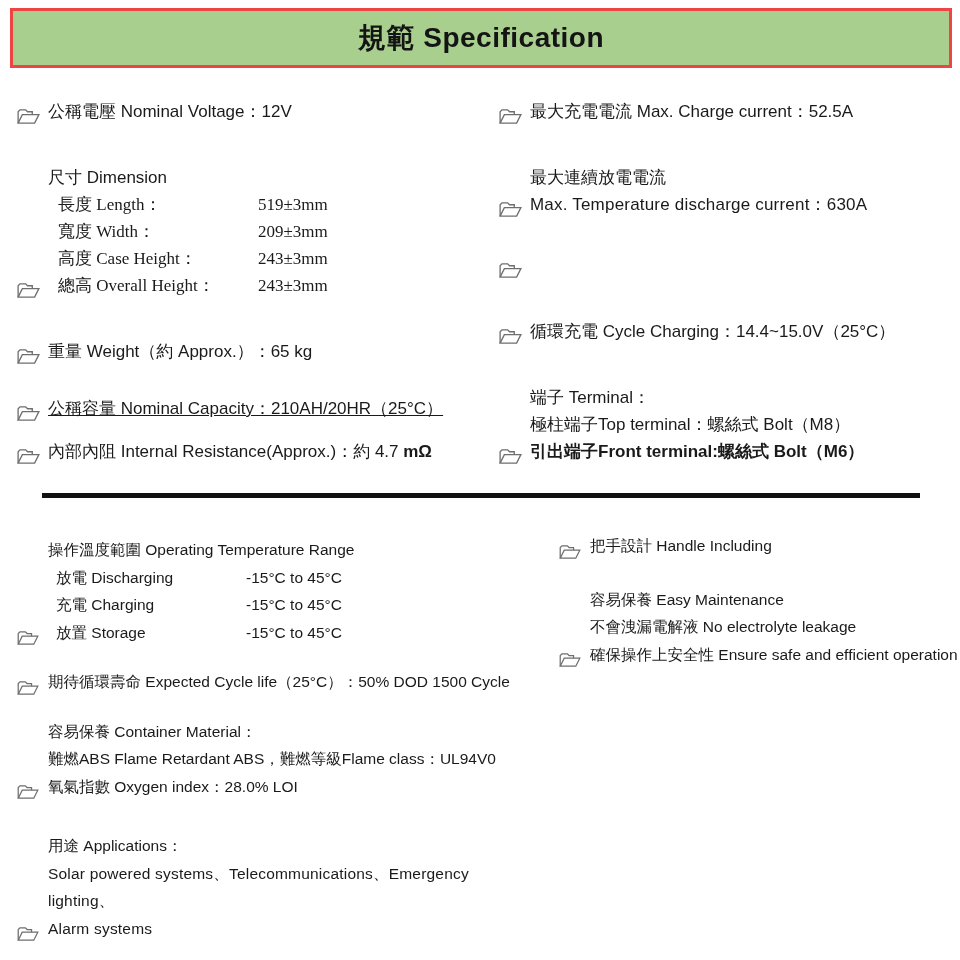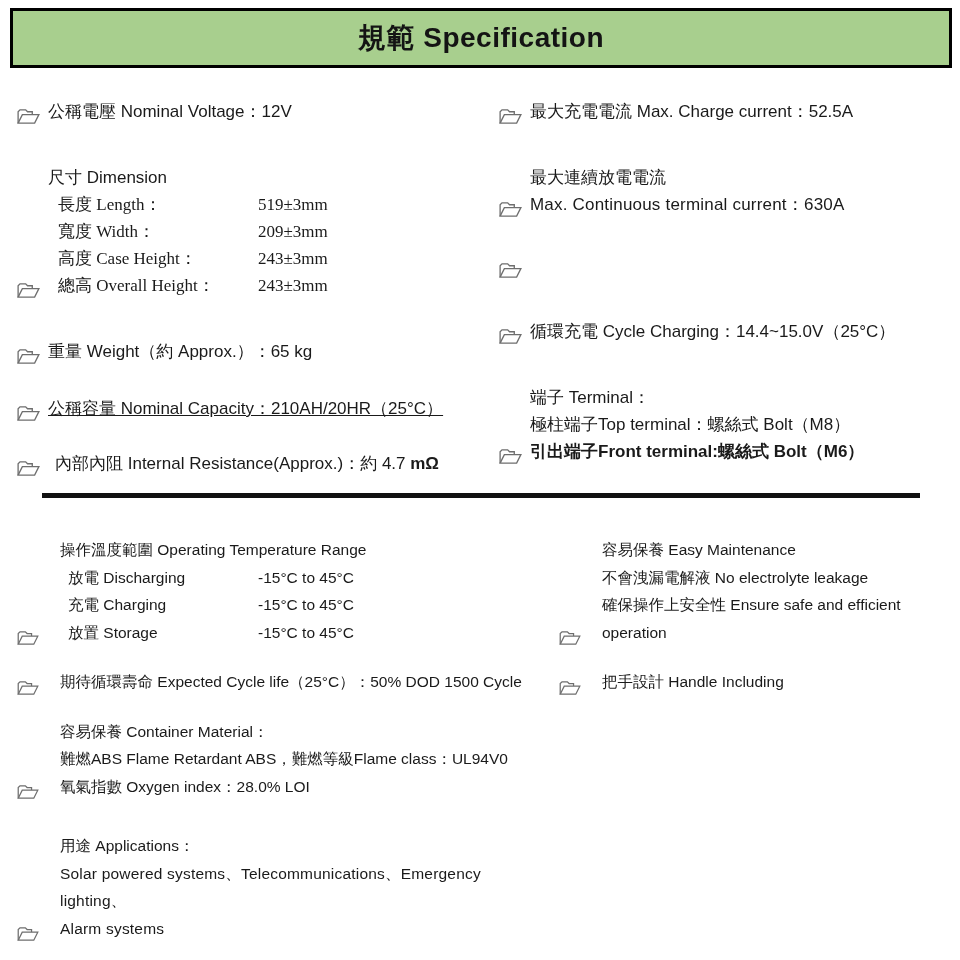--- a/index.html
+++ b/index.html
@@ -3,21 +3,21 @@
 <meta charset="utf-8">
 <style>
   html,body{margin:0;padding:0;}
   body{
     width:960px;height:960px;background:#ffffff;
     font-family:"Liberation Sans","DejaVu Sans",sans-serif;
     color:#1a1a1a;overflow:hidden;position:relative;
   }
   .header-bar{
     position:absolute;left:10px;top:8px;width:936px;height:54px;
-    background:#a8cf8e;border:3px solid #000000;
+    background:#a8cf8e;border:3px solid #ef4444;
     display:flex;align-items:center;justify-content:center;
     font-size:28px;font-weight:bold;letter-spacing:.5px;
   }
   .top-grid{
     position:absolute;left:0;top:68px;width:960px;
     display:grid;grid-template-columns:482px 478px;
   }
   .col{display:block;}
   .spec-item{display:flex;align-items:flex-end;font-size:17px;line-height:27px;}
   .spec-item .ficon{flex:0 0 32px;padding-left:16px;padding-top:5px;}
@@ -28,21 +28,21 @@
   .sub-row{display:flex;line-height:27px;font-family:Liberation Serif, serif;}
   .sub-row .lbl{width:200px;}
   .bold{font-weight:bold;}
   .divider{
     position:absolute;left:42px;top:493px;width:878px;height:5px;background:#111;
   }
   .bottom-grid{
     position:absolute;left:0;top:510px;width:960px;
     display:grid;grid-template-columns:530px 430px;
   }
-  .bottom-grid .spec-item{font-size:15.5px;line-height:27.5px;gap:12px;}
+  .bottom-grid .spec-item{font-size:15.5px;line-height:27.5px;}
   .bottom-grid .spec-item{margin-top:22px;}
   .bottom-grid .spec-item.first{margin-top:26px;}
   .bottom-grid .left-col .ficon{flex:0 0 32px;padding-left:16px;padding-top:4px;}
   .bottom-grid .right-col .ficon{flex:0 0 32px;padding-left:28px;padding-top:4px;}
   .temp-row{display:flex;line-height:27.5px;margin-left:8px;}
   .temp-row .lbl{width:190px;}
   .ficon svg{display:block;}
   .en-line{letter-spacing:.2px;}
 </style>
 </head>
@@ -109,21 +109,21 @@
     <div class="spec-item" style="margin-top:30px;text-decoration:underline;">
       <span class="ficon">
         <svg width="25" height="17" viewBox="0 0 26 18">
             <path d="M2 16 V4 l2 -2 h6 l2 2 h5 v3" fill="none" stroke="#6e6e6e" stroke-width="1.4"></path>
             <path d="M2 16 L6.5 7 H24 L19.5 16 Z" fill="#ffffff" stroke="#6e6e6e" stroke-width="1.4"></path>
           </svg>
       </span>
       <div class="body">公稱容量  Nominal Capacity：210AH/20HR（25°C）</div>
     </div>
 
-    <div class="spec-item" style="margin-top:28px;gap:7px;">
+    <div class="spec-item" style="margin-top:16px;">
       <span class="ficon">
         <svg width="25" height="17" viewBox="0 0 26 18">
             <path d="M2 16 V4 l2 -2 h6 l2 2 h5 v3" fill="none" stroke="#6e6e6e" stroke-width="1.4"></path>
             <path d="M2 16 L6.5 7 H24 L19.5 16 Z" fill="#ffffff" stroke="#6e6e6e" stroke-width="1.4"></path>
           </svg>
       </span>
       <div class="body">
         <span>內部內阻  Internal Resistance(Approx.)：約 4.7 </span><span class="bold">mΩ</span>
       </div>
     </div>
@@ -144,21 +144,21 @@
 
     <div class="spec-item">
       <span class="ficon">
         <svg width="25" height="17" viewBox="0 0 26 18">
             <path d="M2 16 V4 l2 -2 h6 l2 2 h5 v3" fill="none" stroke="#6e6e6e" stroke-width="1.4"></path>
             <path d="M2 16 L6.5 7 H24 L19.5 16 Z" fill="#ffffff" stroke="#6e6e6e" stroke-width="1.4"></path>
           </svg>
       </span>
       <div class="body">
         <div>最大連續放電電流</div>
-        <div class="en-line">Max. Continuous terminal current：630A</div>
+        <div class="en-line">Max. Temperature discharge current：630A</div>
       </div>
     </div>
 
     <div class="spec-item">
       <span class="ficon">
         <svg width="25" height="17" viewBox="0 0 26 18">
             <path d="M2 16 V4 l2 -2 h6 l2 2 h5 v3" fill="none" stroke="#6e6e6e" stroke-width="1.4"></path>
             <path d="M2 16 L6.5 7 H24 L19.5 16 Z" fill="#ffffff" stroke="#6e6e6e" stroke-width="1.4"></path>
           </svg>
       </span>
@@ -258,38 +258,38 @@
         <div>用途  Applications：</div>
         <div class="en-line">Solar powered systems、Telecommunications、Emergency lighting、</div>
         <div class="en-line">Alarm systems</div>
       </div>
     </div>
 
   </div>
 
   <div class="col right-col">
 
+    <div class="spec-item">
+      <span class="ficon">
+        <svg width="24" height="16" viewBox="0 0 26 18">
+            <path d="M2 16 V4 l2 -2 h6 l2 2 h5 v3" fill="none" stroke="#6e6e6e" stroke-width="1.4"></path>
+            <path d="M2 16 L6.5 7 H24 L19.5 16 Z" fill="#ffffff" stroke="#6e6e6e" stroke-width="1.4"></path>
+          </svg>
+      </span>
+      <div class="body">把手設計  Handle Including</div>
+    </div>
+
     <div class="spec-item first">
       <span class="ficon">
         <svg width="24" height="16" viewBox="0 0 26 18">
             <path d="M2 16 V4 l2 -2 h6 l2 2 h5 v3" fill="none" stroke="#6e6e6e" stroke-width="1.4"></path>
             <path d="M2 16 L6.5 7 H24 L19.5 16 Z" fill="#ffffff" stroke="#6e6e6e" stroke-width="1.4"></path>
           </svg>
       </span>
       <div class="body">
         <div>容易保養  Easy Maintenance</div>
         <div>不會洩漏電解液  No electrolyte leakage</div>
         <div>確保操作上安全性  Ensure safe and efficient operation</div>
       </div>
     </div>
 
-    <div class="spec-item">
-      <span class="ficon">
-        <svg width="24" height="16" viewBox="0 0 26 18">
-            <path d="M2 16 V4 l2 -2 h6 l2 2 h5 v3" fill="none" stroke="#6e6e6e" stroke-width="1.4"></path>
-            <path d="M2 16 L6.5 7 H24 L19.5 16 Z" fill="#ffffff" stroke="#6e6e6e" stroke-width="1.4"></path>
-          </svg>
-      </span>
-      <div class="body">把手設計  Handle Including</div>
-    </div>
-
   </div>
 </div>
 
 </body></html>

